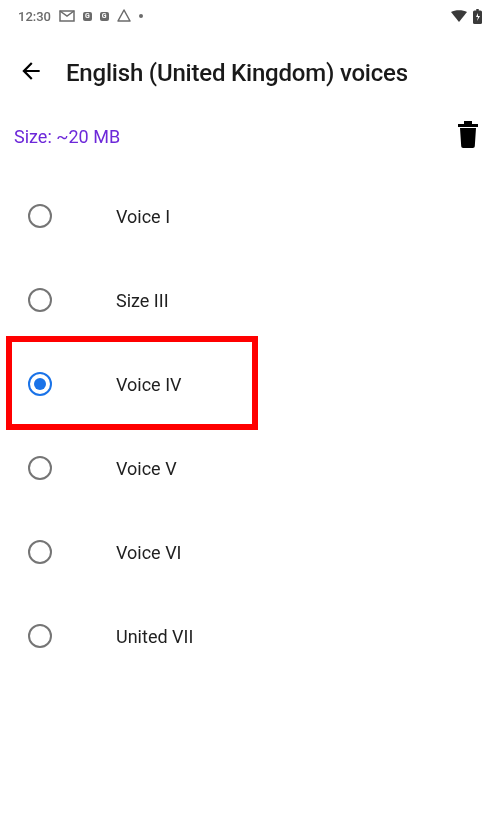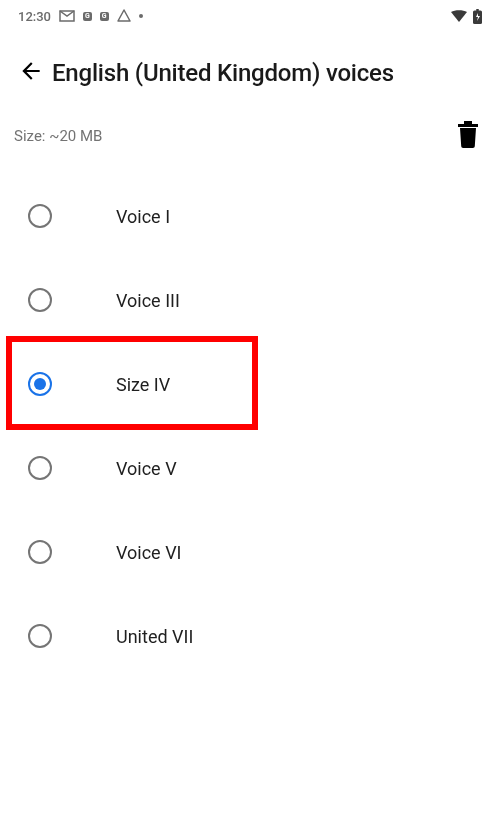--- a/index.html
+++ b/index.html
@@ -45,43 +45,43 @@
     .status-dot {
       width: 4px;
       height: 4px;
       border-radius: 50%;
       background: #6b6b6b;
     }
     .header {
       display: flex;
       align-items: center;
       padding: 26px 18px 20px 18px;
-      gap: 8px;
+      gap: 22px;
     }
     .back-arrow {
       font-size: 26px;
       line-height: 1;
       color: #000;
       cursor: pointer;
     }
     .header-title {
       font-size: 24px;
       font-weight: 550;
       color: #1a1a1a;
       letter-spacing: -0.2px;
     }
     .size-row {
       display: flex;
       justify-content: space-between;
       align-items: center;
       padding: 12px 20px 22px 14px;
     }
     .size-text {
-      font-size: 15px;
-      color: #737373;
+      font-size: 18px;
+      color: #6d28d9;
     }
     .trash-icon svg {
       width: 24px;
       height: 28px;
       fill: #000;
     }
     .voice-list {
       padding: 0;
     }
     .voice-item {
@@ -193,26 +193,26 @@
   </span>
 </div>
 
 <div class="voice-list">
   <div class="voice-item">
     <span class="radio"></span>
     <span class="voice-label">Voice I</span>
   </div>
   <div class="voice-item">
     <span class="radio"></span>
-    <span class="voice-label">Voice III</span>
+    <span class="voice-label">Size III</span>
   </div>
   <div class="voice-item">
     <div class="highlight-box"></div>
     <span class="radio selected"></span>
-    <span class="voice-label">Size IV</span>
+    <span class="voice-label">Voice IV</span>
   </div>
   <div class="voice-item">
     <span class="radio"></span>
     <span class="voice-label">Voice V</span>
   </div>
   <div class="voice-item">
     <span class="radio"></span>
     <span class="voice-label">Voice VI</span>
   </div>
   <div class="voice-item">

